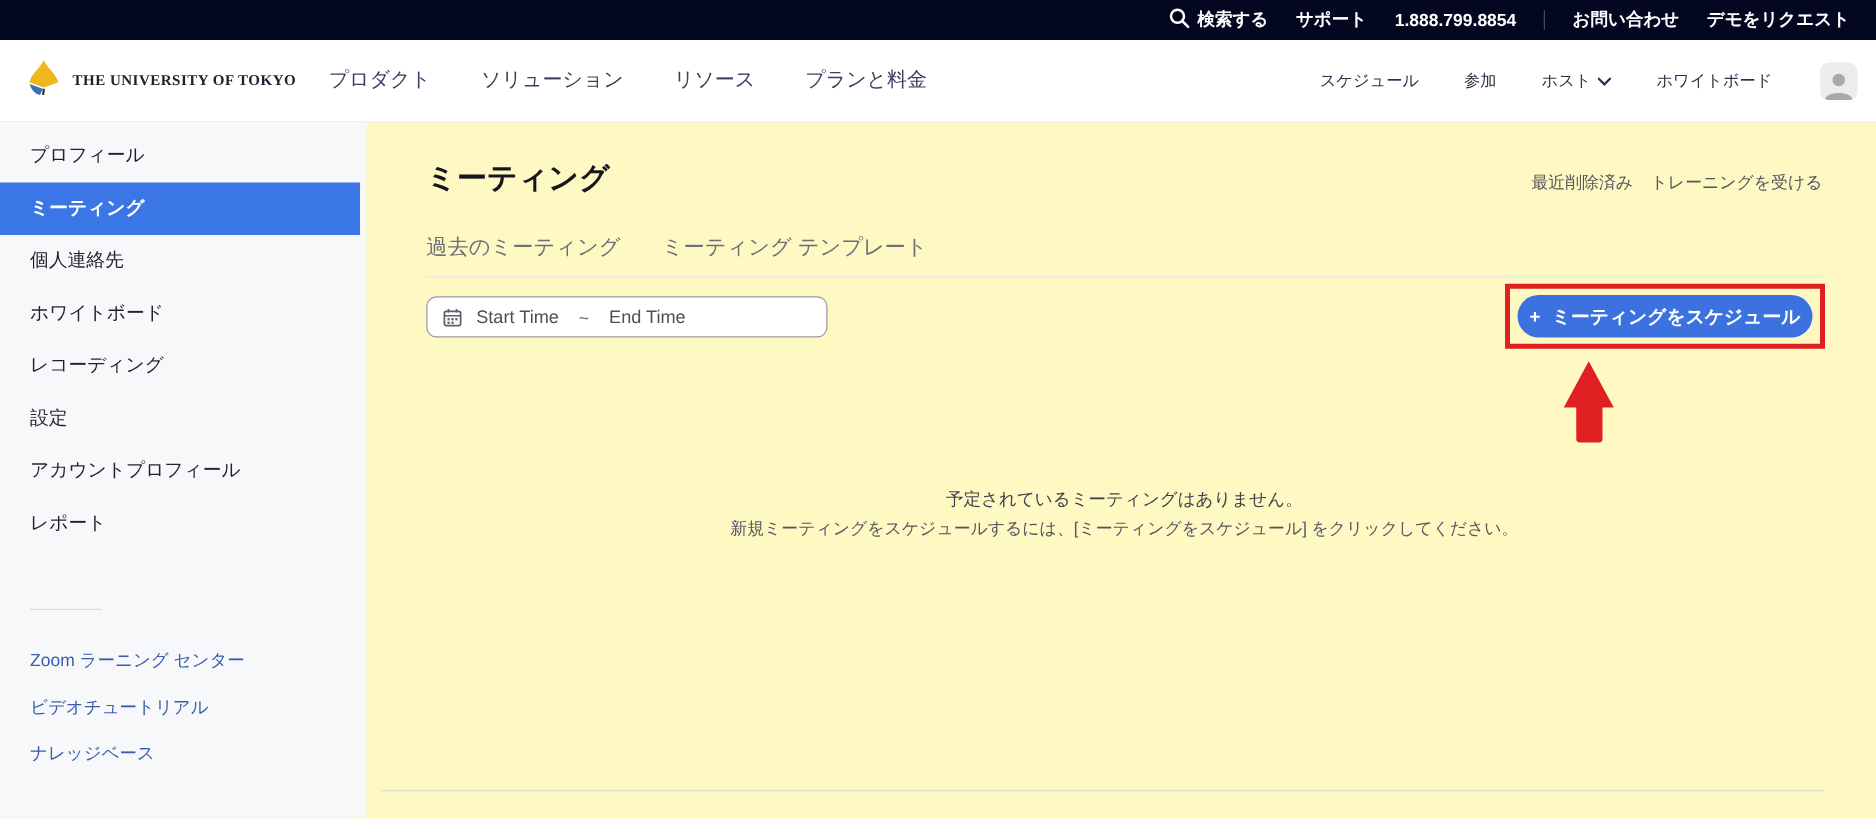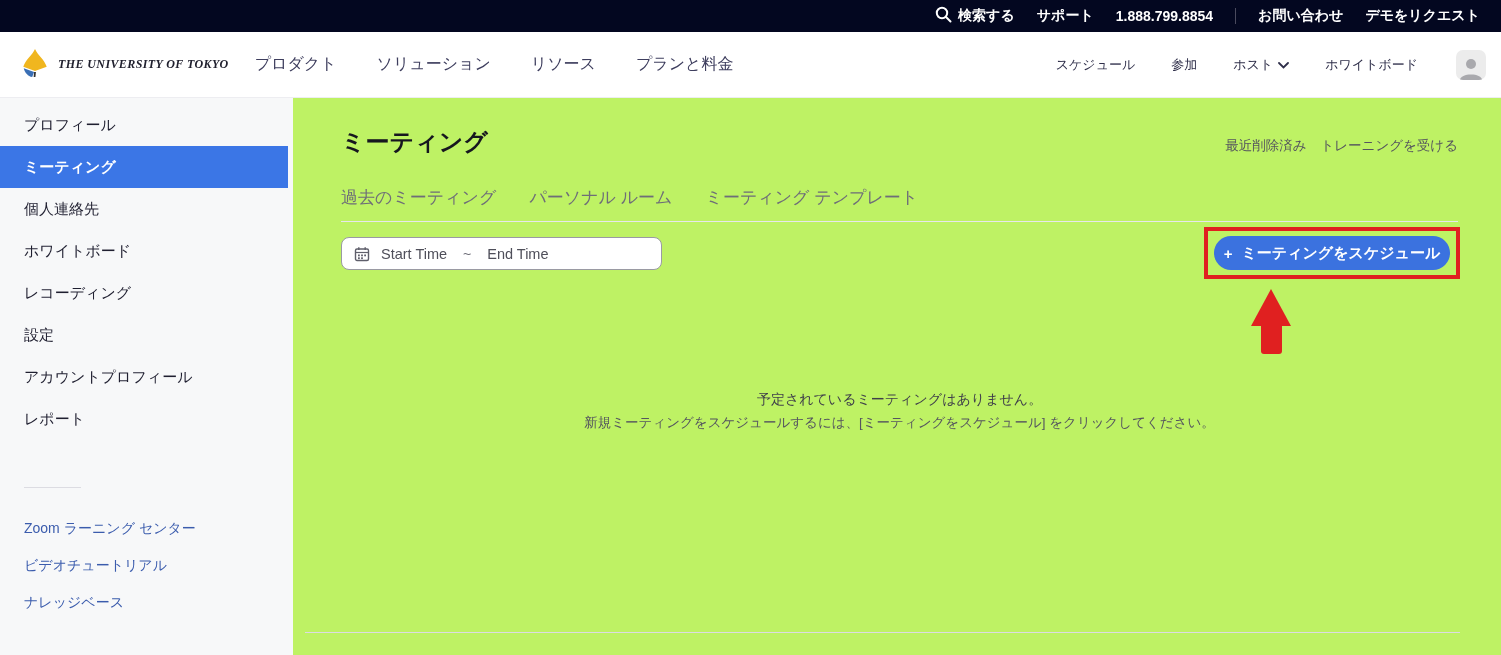--- a/index.html
+++ b/index.html
@@ -1,30 +1,30 @@
 <!DOCTYPE html>
 <html><head>
 <meta charset="utf-8">
 <style>
   * { margin:0; padding:0; box-sizing:border-box; }
   html,body { background:#fff; }
   body { font-family:"Liberation Sans","DejaVu Sans",sans-serif; }
-  #app { position:relative; width:1501px; height:655px; background:#bef264; overflow:hidden; }
+  #app { position:relative; width:1501px; height:655px; background:#fef9c3; overflow:hidden; }
 
   
   .topbar { position:absolute; left:0; top:0; width:100%; height:32px; background:#030720;
             display:flex; align-items:center; justify-content:flex-end; padding-right:21px; }
   .topbar .tb-item { color:#ffffff; font-size:14px; font-weight:700; margin-left:22px; cursor:pointer; white-space:nowrap; }
   .tb-search { display:flex; align-items:center; gap:6px; }
   .tb-divider { width:1px; height:16px; background:#4a4a5e; margin-left:22px; }
 
   
   .header { position:absolute; left:0; top:32px; width:100%; height:66px; background:#fff;
             border-bottom:1px solid #ededf1; display:flex; align-items:center; padding:0 15px 0 20px; }
-  .logo { display:flex; align-items:center; gap:8px; cursor:pointer;font-style:italic; }
+  .logo { display:flex; align-items:center; gap:8px; cursor:pointer; }
   .logo-text { font-family:"Liberation Serif","DejaVu Serif",serif; font-size:12px; letter-spacing:0.4px;
                color:#20202e; font-weight:700; white-space:nowrap; }
   .main-nav { display:flex; align-items:center; margin-left:26px; }
   .main-nav .nav-item { font-size:16px; color:#3e3e5e; font-weight:500; margin-right:40px; cursor:pointer; white-space:nowrap; }
   .header-actions { display:flex; align-items:center; margin-left:auto; }
   .header-actions .action { font-size:13px; color:#2f2f4a; font-weight:400; margin-left:36px; cursor:pointer;
                             display:flex; align-items:center; gap:5px; white-space:nowrap; }
   .avatar { width:30px; height:30px; border-radius:7px; background:#ececec; margin-left:38px;
             display:flex; align-items:flex-end; justify-content:center; overflow:hidden; cursor:pointer; }
 
@@ -147,21 +147,20 @@
   <div class="page-title">ミーティング</div>
 
   <div class="top-links">
     <span class="tlink">最近削除済み</span>
     <span class="tlink">トレーニングを受ける</span>
   </div>
 
   <div class="tabs-baseline"></div>
   <div class="tabs">
     <span class="tab">過去のミーティング</span>
-    <span class="tab">パーソナル ルーム</span>
     <span class="tab">ミーティング テンプレート</span>
   </div>
 
   <div class="filter-box">
     <span class="cal">
       <svg width="16" height="16" viewBox="0 0 16 16">
           <rect x="1.5" y="3" width="13" height="11.5" rx="1.5" fill="none" stroke="#5f5f6b" stroke-width="1.4"></rect>
           <line x1="1.5" y1="6.5" x2="14.5" y2="6.5" stroke="#5f5f6b" stroke-width="1.2"></line>
           <line x1="4.8" y1="1.2" x2="4.8" y2="4" stroke="#5f5f6b" stroke-width="1.4"></line>
           <line x1="11.2" y1="1.2" x2="11.2" y2="4" stroke="#5f5f6b" stroke-width="1.4"></line>

